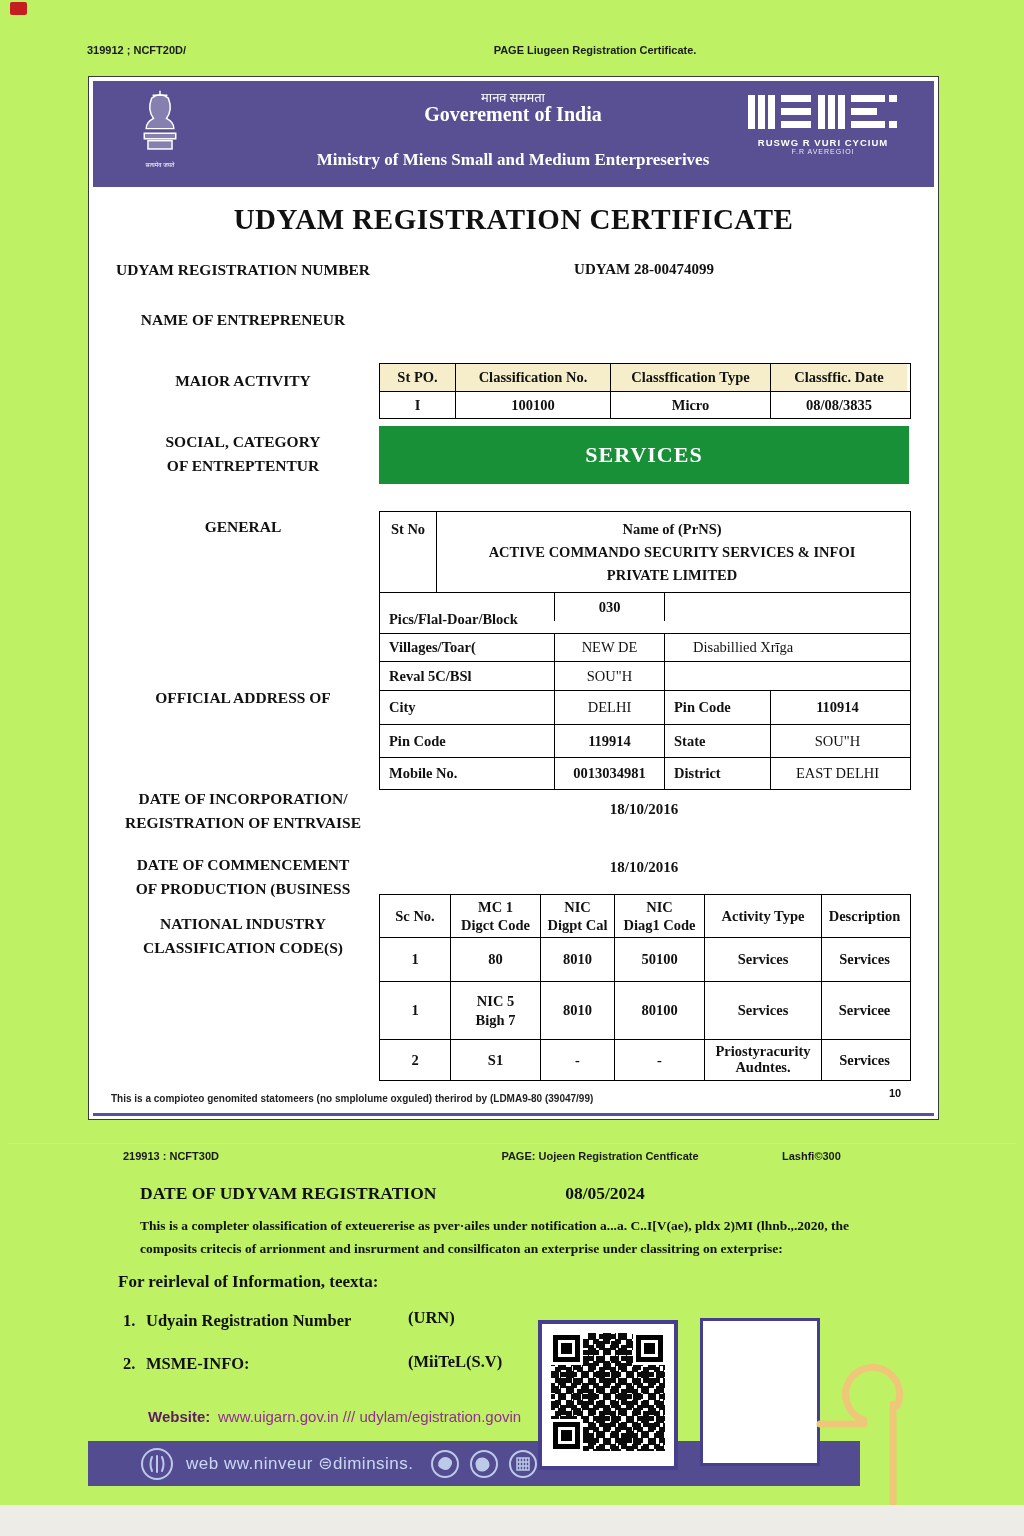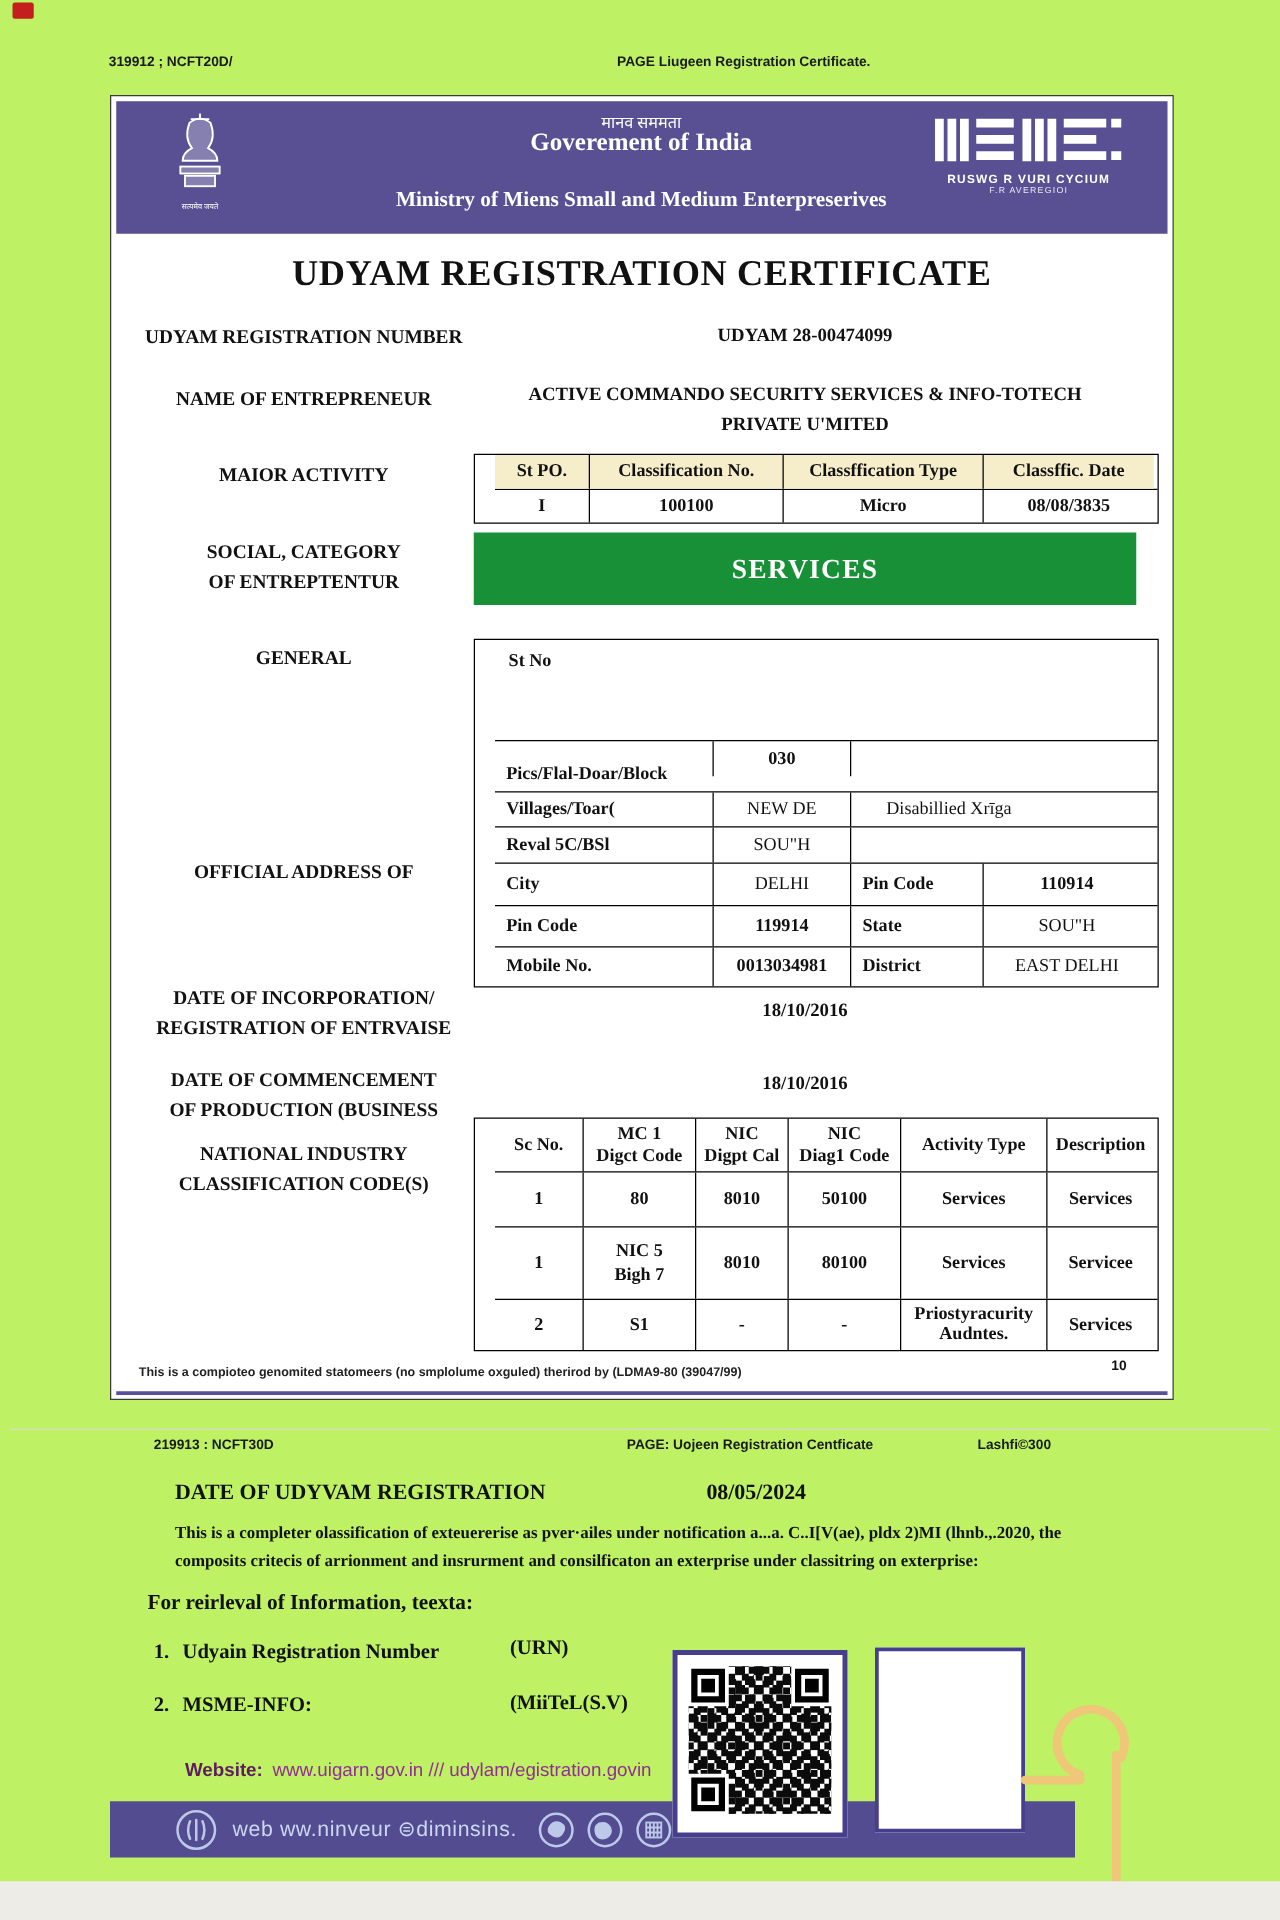--- a/index.html
+++ b/index.html
@@ -27,21 +27,21 @@
   .msme-cap2{font-size:7px;color:#e8e6f5;letter-spacing:1px;font-family:"Liberation Sans",sans-serif;}
 
   .title{left:0;top:126px;width:100%;text-align:center;font-size:29px;font-weight:bold;letter-spacing:0.5px;}
 
   .llabel{left:14px;width:280px;text-align:center;font-weight:bold;font-size:15.5px;}
   .rvalue{left:290px;width:530px;text-align:center;font-weight:bold;font-size:15px;}
 
   .services{left:290px;top:349px;width:530px;height:58px;background:#179038;color:#fff;
             display:flex;align-items:center;justify-content:center;font-size:22px;font-weight:bold;letter-spacing:1px;}
 
-  .grid{position:absolute;border:1.5px solid #000;background:#fff;padding-left:16px;}
+  .grid{position:absolute;border:1.5px solid #000;background:#fff;}
   .grow{display:flex;border-top:1.5px solid #000;}
   .grow:first-child{border-top:none;}
   .gcell{border-left:1.5px solid #000;display:flex;align-items:center;justify-content:center;
          font-size:14.5px;padding:1px 4px;box-sizing:border-box;text-align:center;line-height:1.25;}
   .gcell:first-child{border-left:none;}
   .gcell.lft{justify-content:flex-start;text-align:left;padding-left:9px;}
   .hdr{background:#f6eecb;font-weight:bold;}
 
   .footnote{left:22px;top:1016px;font-size:10px;color:#222;font-weight:bold;}
   .pagenum{left:800px;top:1010px;font-size:11px;font-weight:bold;}
@@ -125,24 +125,20 @@
         <div class="msme-cap2">F.R AVEREGIOI</div>
       </div>
     </div>
 
     <div class="abs title">UDYAM REGISTRATION CERTIFICATE</div>
 
     <div class="abs llabel" style="top:184px;">UDYAM REGISTRATION NUMBER</div>
     <div class="abs rvalue" style="top:184px;">UDYAM 28-00474099</div>
 
     <div class="abs llabel" style="top:234px;">NAME OF ENTREPRENEUR</div>
-    <div class="abs rvalue" style="top:227px;line-height:24px;">
-      <div>ACTIVE COMMANDO SECURITY SERVICES &amp; INFO-TOTECH</div>
-      <div>PRIVATE U'MITED</div>
-    </div>
 
     <div class="abs llabel" style="top:295px;">MAIOR ACTIVITY</div>
     <div class="grid" style="left:290px;top:286px;width:530px;">
       <div class="grow">
         <div class="gcell hdr" style="width:75px;height:27px;">St PO.</div>
         <div class="gcell hdr" style="width:155px;height:27px;">Classification No.</div>
         <div class="gcell hdr" style="width:160px;height:27px;">Classffication Type</div>
         <div class="gcell hdr" style="width:137px;height:27px;">Classffic. Date</div>
       </div>
       <div class="grow">
@@ -156,20 +152,25 @@
     <div class="abs llabel" style="top:356px;">SOCIAL, CATEGORY</div>
     <div class="abs llabel" style="top:380px;">OF ENTREPTENTUR</div>
     <div class="abs services">SERVICES</div>
 
     <div class="abs llabel" style="top:441px;">GENERAL</div>
 
     <div class="abs llabel" style="top:612px;">OFFICIAL ADDRESS OF</div>
     <div class="grid" style="left:290px;top:434px;width:530px;">
       <div class="grow">
         <div class="gcell b" style="width:56px;height:80px;align-items:flex-start;padding-top:8px;">St No</div>
+        <div class="gcell b" style="width:471px;height:80px;flex-direction:column;justify-content:flex-start;padding-top:6px;line-height:23px;">
+          <div>Name of (PrNS)</div>
+          <div>ACTIVE COMMANDO SECURITY SERVICES &amp; INFOI</div>
+          <div>PRIVATE LIMITED</div>
+        </div>
       </div>
       <div class="grow">
         <div class="gcell b lft" style="width:174px;height:28px;margin-top:12px;">Pics/Flal-Doar/Block</div>
         <div class="gcell b" style="width:110px;height:28px;">030</div>
         <div class="gcell lft" style="width:243px;height:28px;"></div>
       </div>
       <div class="grow">
         <div class="gcell b lft" style="width:174px;height:27px;">Villages/Toar(</div>
         <div class="gcell" style="width:110px;height:27px;text-align:right;">NEW DE</div>
         <div class="gcell lft" style="width:243px;height:27px;padding-left:28px;">Disabillied Xrīga</div>

